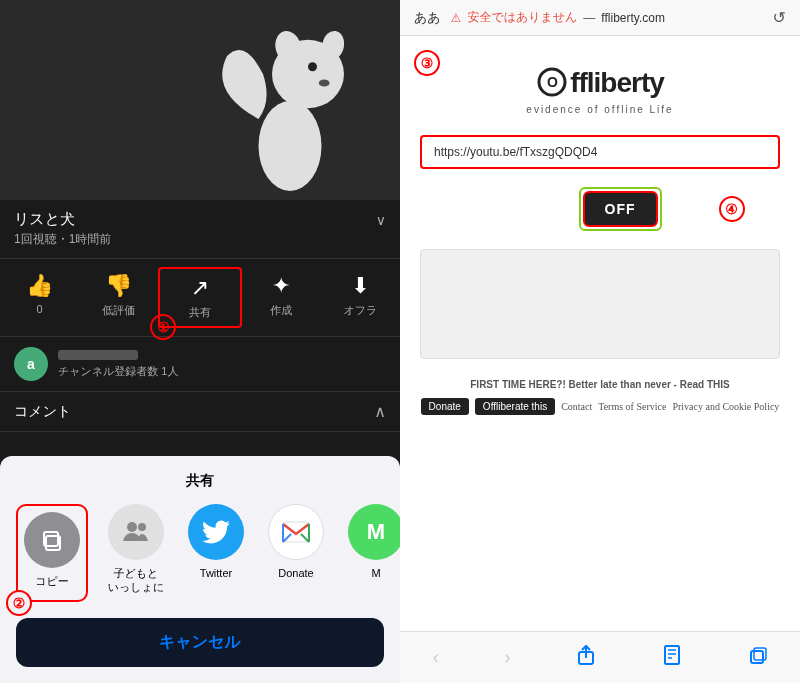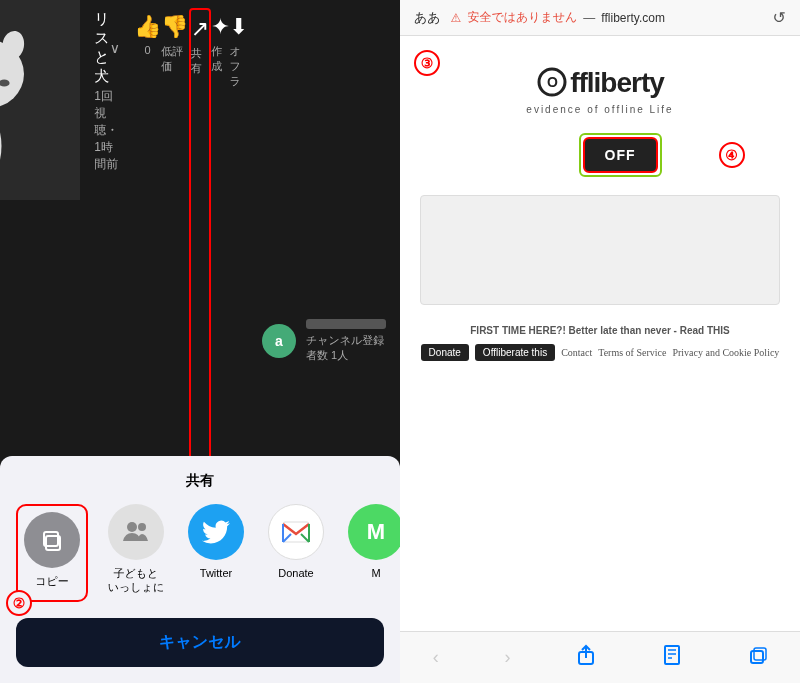--- a/index.html
+++ b/index.html
@@ -11,21 +11,21 @@
       background: #000;
       overflow: hidden;
     }
 
     
     .left-panel {
       width: 400px;
       height: 683px;
       background: #1a1a1a;
       display: flex;
-      flex-direction: row;
+      flex-direction: column;
       position: relative;
     }
 
     .video-area {
       width: 100%;
       height: 200px;
       background: #2a2a2a;
       position: relative;
       overflow: hidden;
       display: flex;
@@ -545,20 +545,24 @@
   </div>
 
   <div class="channel-row">
     <div class="avatar">a</div>
     <div class="channel-info">
       <div class="channel-name-blur"></div>
       <div class="channel-subs">チャンネル登録者数 1人</div>
     </div>
   </div>
 
+  <div class="comment-section-header">
+    <span class="comment-label">コメント</span>
+    <span style="color:#aaa;">∧</span>
+  </div>
 
   <div class="share-sheet">
     <div class="share-sheet-title">共有</div>
 
     <div class="share-icons-row">
 
       <div class="share-item-wrapper" style="position:relative;">
         <div style="border:2px solid red; border-radius:10px; padding:6px 6px 12px 6px; display:flex; flex-direction:column; align-items:center; gap:6px;">
           <div class="share-icon-circle copy">
             <svg width="28" height="28" viewBox="0 0 28 28">
@@ -642,20 +646,25 @@
         <svg width="32" height="32" viewBox="0 0 32 32" style="margin-right:2px; margin-bottom:2px;">
           <circle cx="16" cy="16" r="13" fill="none" stroke="#222" stroke-width="3"></circle>
           <text x="16" y="21" text-anchor="middle" font-size="14" font-weight="900" fill="#222">O</text>
         </svg>
         <span>ffliberty</span>
       </div>
 
       <div class="offliberty-tagline">evidence of offline Life</div>
     </div>
 
+    <div class="url-input-section">
+      <div class="url-input-box red-box">
+        <span class="url-input-text">https://youtu.be/fTxszgQDQD4</span>
+      </div>
+    </div>
 
     <div class="step4-area" style="display:flex; align-items:center; justify-content:center; gap:14px; padding: 8px 20px;">
       <div class="step4-circle" style="position:relative; transform:none;">④</div>
       <div style="border:2px solid #84cc16; border-radius:6px; padding:2px;">
         <div class="off-button">OFF</div>
       </div>
     </div>
 
     <div class="content-area-blank"></div>
 

